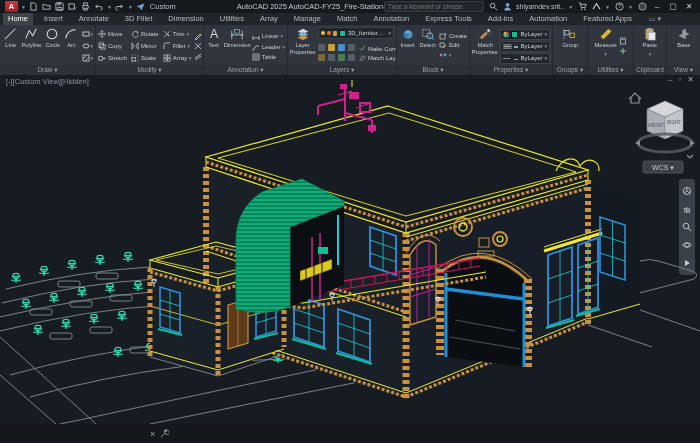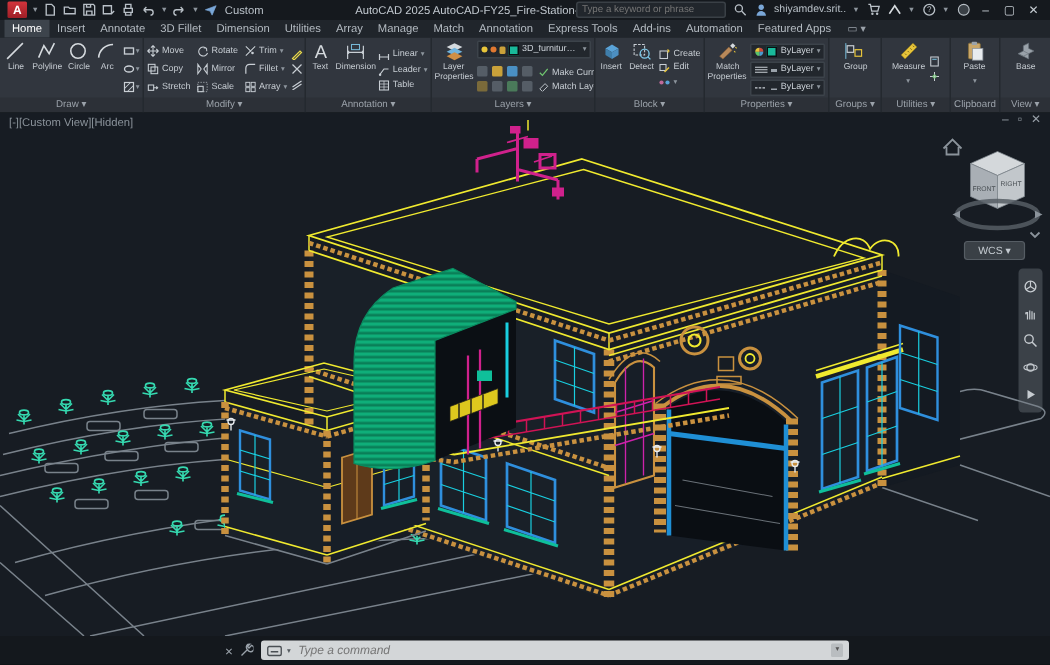--- a/index.html
+++ b/index.html
@@ -13,21 +13,21 @@
   .tbi svg{width:9px;height:9px;}
   .caret{color:#8d959d;font-size:5px;line-height:10px;}
   .share-lbl{color:#b9c1c8;font-size:7.5px;margin-left:1px;}
   .wintitle{position:absolute;left:0;right:0;text-align:center;font-size:7.5px;color:#c3cad1;pointer-events:none;}
   .tb-right{margin-left:auto;display:flex;align-items:center;gap:4px;z-index:2;}
   .searchbox{width:92px;height:9px;background:#21262c;border:1px solid #3a4046;border-radius:2px;font-size:6.5px;color:#9aa2aa;padding:0 3px;font-family:"Liberation Sans",sans-serif;}
   .username{font-size:7px;color:#b9c1c8;}
   .winbtn{color:#c7ced4;font-size:8px;width:12px;text-align:center;}
 
   
-  .tabsbar{height:12px;background:#20252b;display:flex;align-items:center;padding-left:3px;flex:0 0 auto;}
+  .tabsbar{height:12px;background:#20252b;display:flex;align-items:center;padding-left:3px;flex:0 0 auto;gap:6px;}
   .rtab{padding:0 5px;font-size:7.5px;color:#b4bbc2;height:12px;line-height:12px;white-space:nowrap;}
   .rtab.active{background:#3d444c;color:#ffffff;}
   .tab-extra{margin-left:6px;color:#9aa2aa;font-size:7px;}
 
   
   .ribbon{height:50px;background:#31363e;display:flex;flex:0 0 auto;}
   .rpanel{border-right:1px solid #24292f;display:flex;flex-direction:column;box-sizing:border-box;}
   .pbody{flex:1;display:flex;padding:2px 2px 0 2px;gap:2px;overflow:hidden;}
   .plabel{height:10px;font-size:6.5px;color:#9ba2aa;text-align:center;line-height:10px;background:rgba(0,0,0,.10);white-space:nowrap;overflow:hidden;}
   .bigtool{display:flex;flex-direction:column;align-items:center;font-size:6px;color:#c6ccd2;width:22px;gap:1px;}
@@ -858,24 +858,15 @@
           <path d="M3,2l5,3-5,3z" fill="#c6cbd0"></path>
         </svg>
     </div>
   </div>
 
   <div class="cmdbar">
     <span class="cmdx">×</span>
     <svg width="9" height="9" viewBox="0 0 9 9">
         <path d="M1,8L5,4M5,4a2.2,2.2 0 1 0 2.8-2.8L6,3 5,2 6.8,.2A2.2,2.2 0 0 0 5,4z" fill="none" stroke="#9aa2aa" stroke-width="0.9"></path>
       </svg>
-    <div class="cmdfield">
-      <svg width="10" height="8" viewBox="0 0 10 8">
-          <rect x="0.5" y="1" width="9" height="6" rx="1" fill="none" stroke="#4a4f54" stroke-width="0.9"></rect>
-          <path d="M2.5,4.5h5" stroke="#4a4f54" stroke-width="0.9"></path>
-        </svg>
-      <span class="caret" style="color:#555b60">▾</span>
-      <input class="cmdinput" readonly="" placeholder="Type a command" style="">
-      <span class="cmdend">▾</span>
-    </div>
   </div>
 
 </div>
 
 </body></html>

